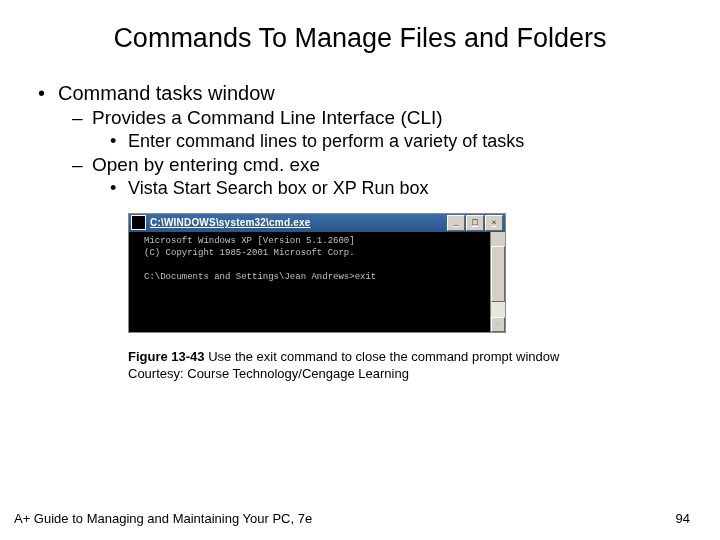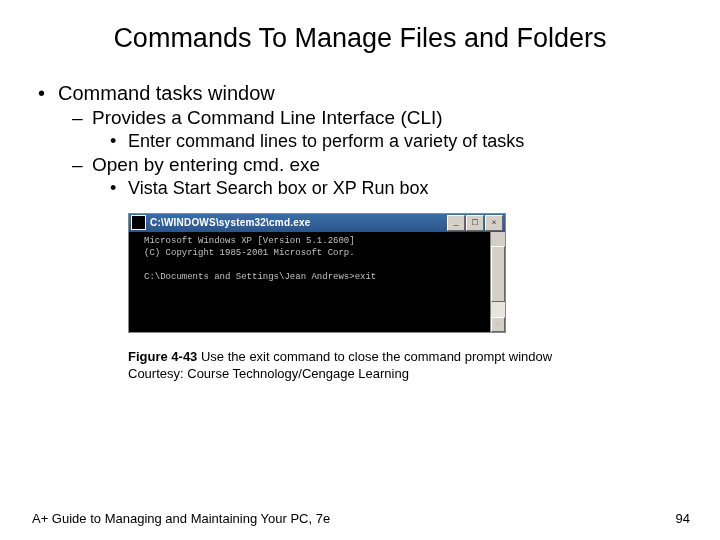--- a/index.html
+++ b/index.html
@@ -33,20 +33,21 @@
     border:1px solid #8a8a8a;
     box-shadow:1px 1px 0 #bbb inset,-1px -1px 0 #666 inset;
     background:#ece9d8;
     font-size:10px;
   }
   .titlebar{
     height:18px;
     background:linear-gradient(#3a6ea5,#2a558c);
     display:flex;align-items:center;padding:0 2px;
     color:#fff;
+    text-decoration:underline;
   }
   .titlebar .ico{
     width:13px;height:13px;background:#000;border:1px solid #fff;
     margin-right:4px;display:inline-block
   }
   .titlebar .ttl{flex:1;font-size:10px;font-weight:700;font-family:Tahoma,Arial;letter-spacing:.2px;white-space:nowrap;overflow:hidden}
   .winbtns{display:flex;gap:1px}
   .winbtn{
     width:16px;height:14px;background:#d4d0c8;
     border:1px solid #fff;border-right-color:#666;border-bottom-color:#666;
@@ -68,21 +69,21 @@
   .sbtrack{position:absolute;top:14px;bottom:14px;left:0;right:0;background:#e8e6dc}
   .sbthumb{position:absolute;top:0;left:0;right:0;height:54px;background:#d4d0c8;border:1px solid #fff;border-right-color:#666;border-bottom-color:#666}
   .sbbot{position:absolute;bottom:0;left:0;right:0}
 
   .caption{
     font-size:13px;font-family:Arial;
     margin:16px 0 0 98px;line-height:1.3;max-width:500px
   }
   .caption b{font-weight:700}
   .footer{
-    position:absolute;left:32px;right:30px;bottom:14px;
+    position:absolute;left:14px;right:30px;bottom:14px;
     display:flex;justify-content:space-between;
     font-size:13px
   }
 </style>
 </head>
 <body>
 
 <div class="slide">
   <h1>Commands To Manage Files and Folders</h1>
 
@@ -123,21 +124,21 @@
           <div class="sbtrack">
             <div class="sbthumb"></div>
           </div>
           <div class="sbbtn sbbot">▾</div>
         </div>
       </div>
     </div>
   </div>
 
   <div class="caption">
-    <b>Figure 4-43</b><span> Use the exit command to close the command prompt window</span><br>
+    <b>Figure 13-43</b><span> Use the exit command to close the command prompt window</span><br>
     <span>Courtesy: Course Technology/Cengage Learning</span>
   </div>
 </div>
 
 <div class="footer">
   <span>A+ Guide to Managing and Maintaining Your PC, 7e</span>
   <span>94</span>
 </div>
 
 </body></html>

